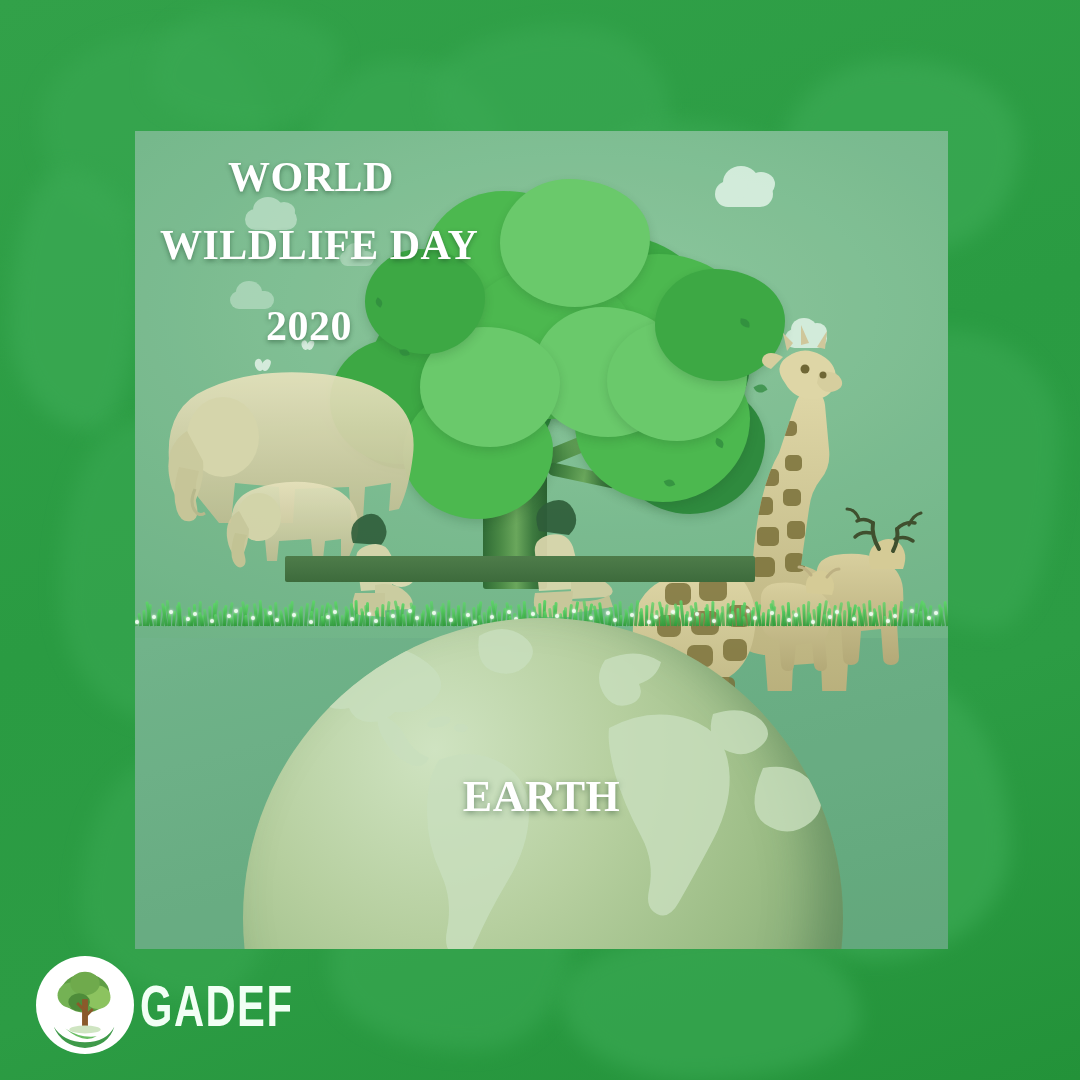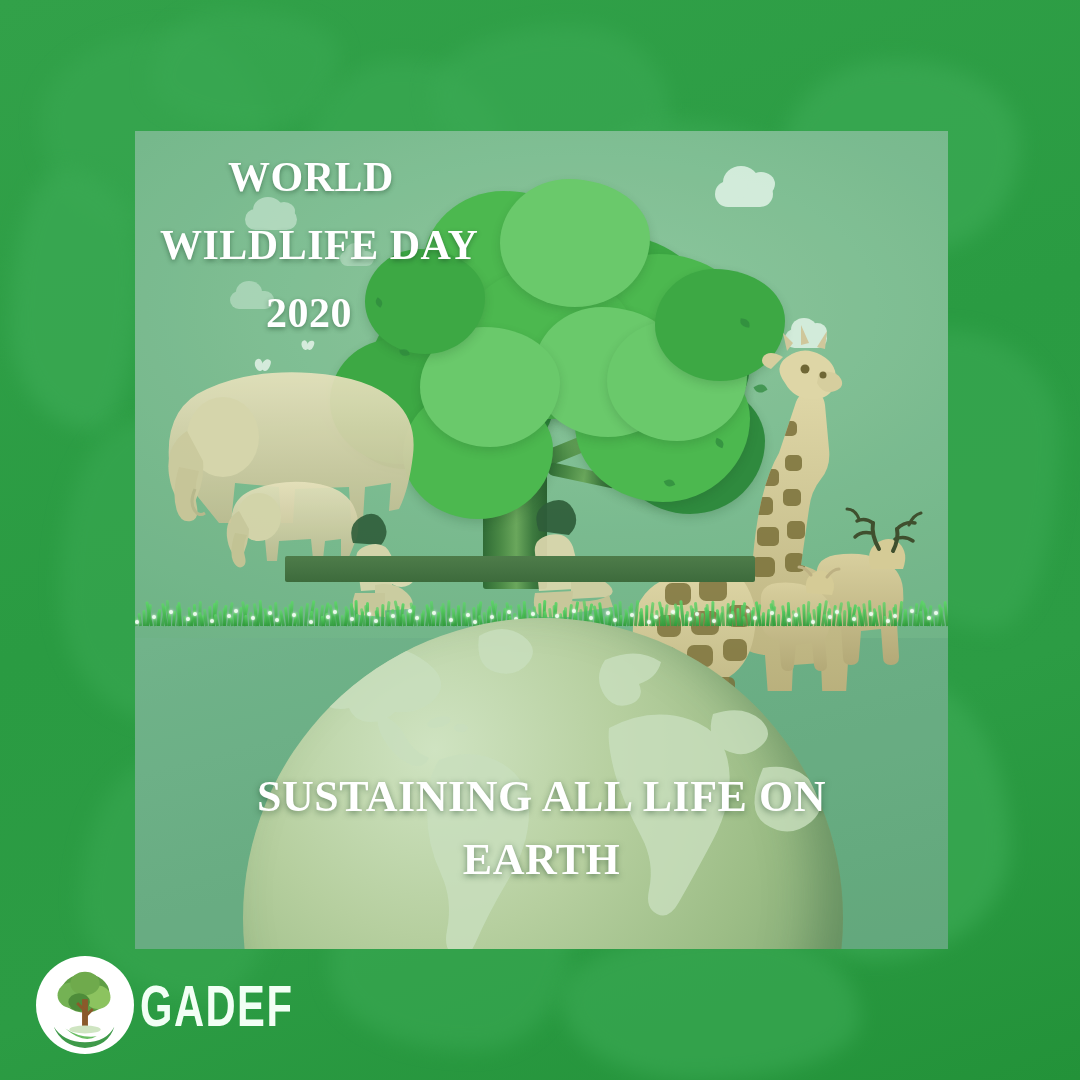--- a/index.html
+++ b/index.html
@@ -85,21 +85,21 @@
      box-shadow:inset -26px -22px 50px rgba(40,90,55,.35);}
 
   
   .headline{
     position:absolute;color:#ffffff;font-weight:bold;letter-spacing:.5px;
     text-shadow:0 2px 5px rgba(20,60,30,.45);
     font-family:"Liberation Serif", serif;
   }
   #t-l1{left:228px;top:153px;font-size:42px;}
   #t-l2{left:160px;top:221px;font-size:42px;}
-  #t-l3{left:266px;top:289px;font-size:42px;}
+  #t-l3{left:266px;top:302px;font-size:42px;}
 
   #sub{position:absolute;left:135px;top:765px;width:813px;text-align:center;color:#fff;
      font-weight:bold;font-size:44px;line-height:63px;letter-spacing:.5px;
      text-shadow:0 2px 6px rgba(20,60,30,.5);font-family:"Liberation Serif", serif;}
 
   
   #logo-circle{position:absolute;left:36px;top:956px;width:98px;height:98px;border-radius:50%;
      background:#ffffff;overflow:hidden;}
   #brand{position:absolute;left:140px;top:972px;color:#f2fff5;font-size:58px;font-weight:bold;
      letter-spacing:2px;font-family:"Liberation Sans", sans-serif;transform:scaleX(.72);
@@ -686,21 +686,20 @@
     </g>
   </svg>
       </div>
   </div>
 
   <div class="headline" id="t-l2">WILDLIFE DAY</div>
   <div class="headline" id="t-l1">WORLD</div>
   <div class="headline" id="t-l3">2020</div>
 
   <div id="sub">
-    <div>SUSTAINING ALL LIFE ON</div>
     <div>EARTH</div>
   </div>
 
   <div id="logo-circle">
     <svg viewBox="0 0 100 100" width="98" height="98">
       <ellipse cx="50" cy="38" rx="25" ry="20" fill="#5f9e45"></ellipse>
       <ellipse cx="36" cy="40" rx="14" ry="13" fill="#74b254"></ellipse>
       <ellipse cx="63" cy="42" rx="13" ry="12" fill="#8cc35f"></ellipse>
       <ellipse cx="50" cy="28" rx="15" ry="12" fill="#6faa4c"></ellipse>
       <ellipse cx="44" cy="47" rx="11" ry="9" fill="#4e8c3a"></ellipse>

